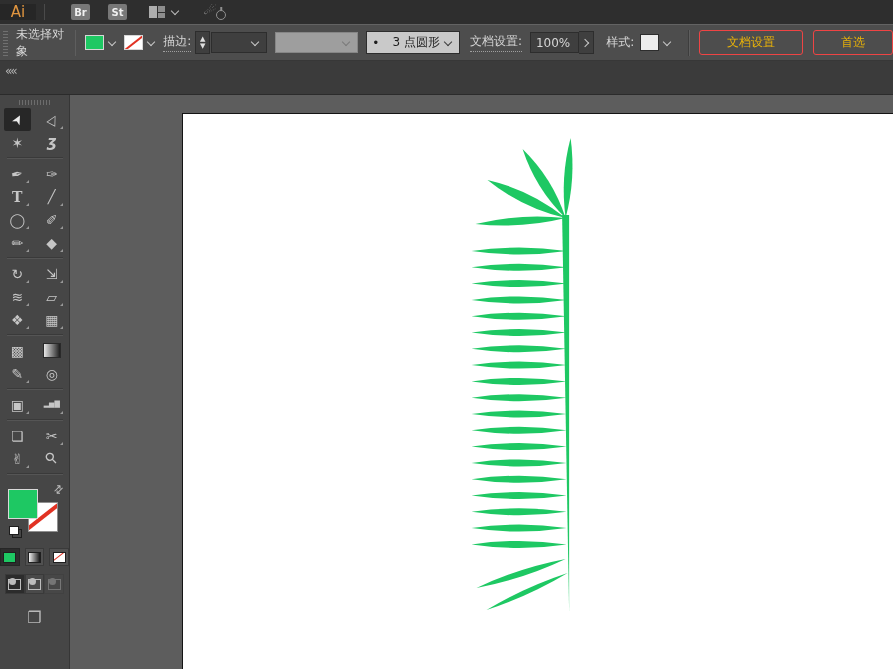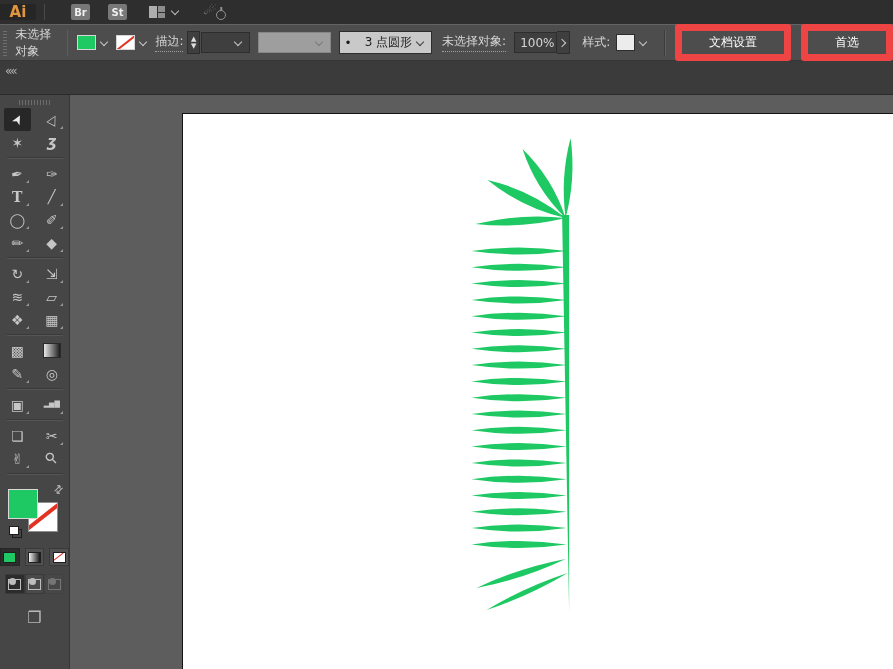--- a/index.html
+++ b/index.html
@@ -1,21 +1,21 @@
 <!DOCTYPE html>
 <html><head>
 <meta charset="utf-8">
 <style>
   html,body{margin:0;padding:0}
   body{width:893px;height:669px;overflow:hidden;position:relative;
        background:#5d5d5d;font-family:"DejaVu Sans","Liberation Sans",sans-serif;
        -webkit-font-smoothing:antialiased;user-select:none}
   
   .menu-bar{height:24px;background:#2e2e2e;display:flex;align-items:center;color:#d9d9d9;font-size:12px}
-  .ai-logo{width:36px;height:16px;background:#262626;color:#e0953f;font-weight:bold;font-size:15px;
+  .ai-logo{width:36px;height:16px;background:#262626;color:#e0953f;font-weight:normal;font-size:15px;
            display:flex;align-items:center;justify-content:center;letter-spacing:0}
   .menu-item{padding:0 12px;line-height:24px;white-space:nowrap;cursor:default}
   .menu-sep{width:1px;height:16px;background:#4a4a4a;margin:0 8px}
   .badge{background:#787878;color:#f0f0f0;font-size:10px;font-weight:bold;border-radius:2px;
          width:19px;height:16px;display:flex;align-items:center;justify-content:center;margin-left:18px}
   .ws-ic{display:flex;gap:1px;margin-left:22px}
   .ws-l{width:8px;height:12px;background:#adadad}
   .ws-r{display:flex;flex-direction:column;gap:1px}
   .ws-r i{display:block;width:7px;height:5.5px;background:#8d8d8d}
   .chev{display:inline-block;width:5px;height:5px;border-right:1.5px solid #bdbdbd;border-bottom:1.5px solid #bdbdbd;
@@ -45,21 +45,21 @@
   .dd-disabled .dd-chev{border-color:#7a7a7a}
   .brush-dd{height:21px;background:#c9c9c9;border:1px solid #2d2d2d;color:#1d1d1d;display:flex;align-items:center;
         padding:0 5px;white-space:nowrap}
   .brush-dd .dd-chev{border-color:#3c3c3c}
   .op-field{width:58px;padding-left:5px;margin-left:4px}
   .op-expand{width:17px;height:21px;background:#3f3f3f;border:1px solid #2d2d2d;border-left:0;display:flex;
         align-items:center;justify-content:center}
   .op-expand i{display:inline-block;width:5px;height:5px;border-right:1.5px solid #c9c9c9;border-top:1.5px solid #c9c9c9;
         transform:rotate(45deg);margin-right:2px}
   .style-sw{width:17px;height:15px;background:#ececec;border:1px solid #2d2d2d}
-  .cbtn{height:23px;border:7px solid #ef4444;border-radius:3px;background:transparent;color:#ffffff;font-size:12px;
+  .cbtn{height:23px;border:1px solid #ef4444;border-radius:3px;background:transparent;color:#eab308;font-size:12px;
         display:flex;align-items:center;padding:0 27px;margin-left:10px;white-space:nowrap}
   
   .tab-bar{height:33px;background:#3b3b3b;position:relative;border-bottom:1px solid #2b2b2b;display:flex}
   .collapse-btn{position:absolute;left:5px;top:3px;color:#b5b5b5;font-size:12px;letter-spacing:-2px}
   .doc-tab{margin-left:71px;background:#4f4f4f;color:#c9c9c9;font-size:12px;display:flex;align-items:center;
         padding:0 13px;border-right:1px solid #303030;white-space:nowrap}
   .tab-close{margin-left:14px;color:#bdbdbd;font-size:13px}
   
   .main{display:flex;height:577px}
   .toolbar{width:70px;background:#464646;border-right:1px solid #363636;box-sizing:border-box;flex:none}
@@ -151,21 +151,21 @@
     <span class="dd-chev"></span>
   </div>
   <div class="field dd-disabled">
     <span class="dd-chev"></span>
   </div>
   <div class="brush-dd">
     <span>•</span>
     <span style="margin-left:13px">3 点圆形</span>
     <span class="dd-chev"></span>
   </div>
-  <span class="link-label" style="margin-left:10px">未选择对象:</span>
+  <span class="link-label" style="margin-left:10px">文档设置:</span>
   <div class="field op-field">
     <span>100%</span>
   </div>
   <div class="op-expand">
       <i></i>
     </div>
   <span style="margin-left:12px;margin-right:6px;white-space:nowrap">样式:</span>
   <div class="sw-btn">
     <span class="style-sw"></span>
     <span class="dd-chev"></span>

